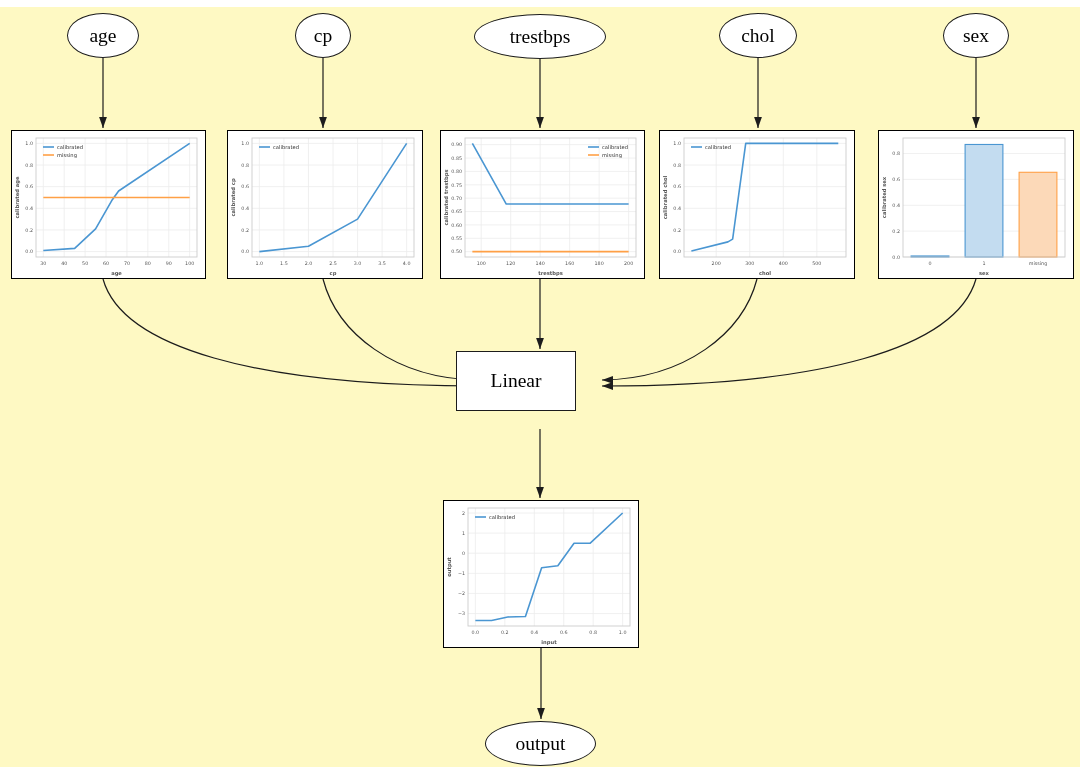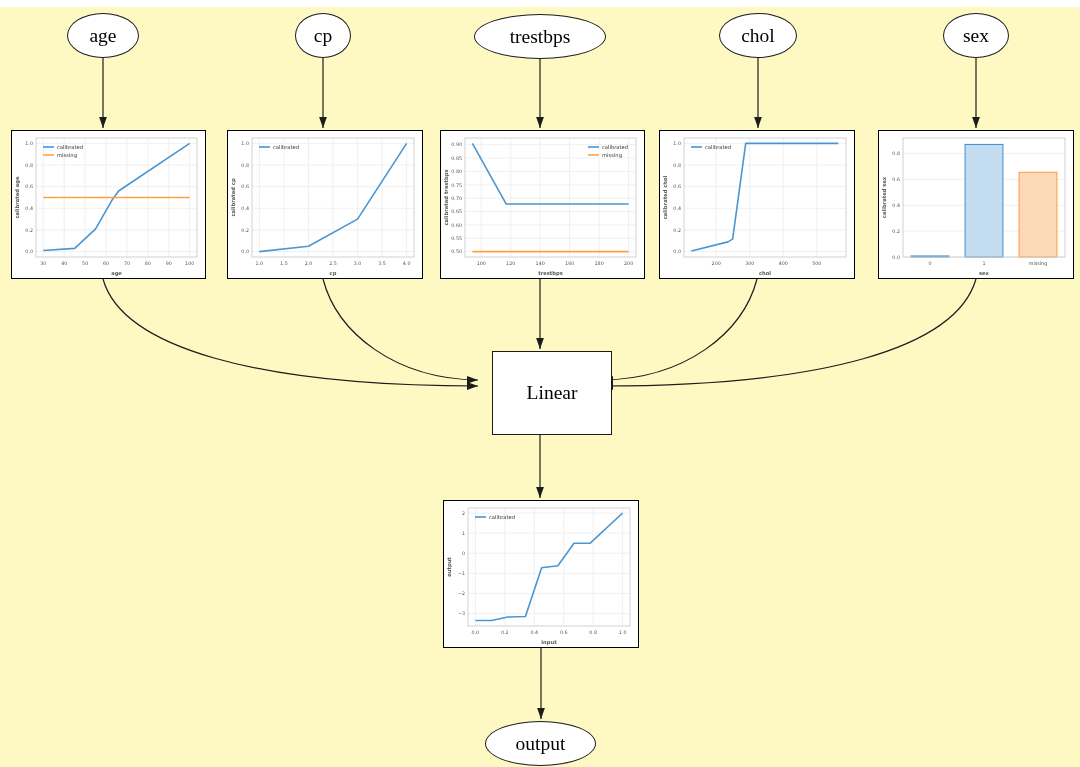--- a/index.html
+++ b/index.html
@@ -9,21 +9,21 @@
   .node{position:absolute;display:flex;align-items:center;justify-content:center;
         background:#fff;border:1.3px solid #1c1c1c;box-sizing:border-box;
         font-family:"Liberation Serif","DejaVu Serif",serif;font-size:19.5px;color:#000;}
   .ellipse{border-radius:50%;}
   .box{border-width:1.5px;}
   #node-age{left:67px;top:6px;width:72px;height:45px;}
   #node-cp{left:295px;top:6px;width:56px;height:45px;}
   #node-trestbps{left:474px;top:7px;width:132px;height:45px;}
   #node-chol{left:719px;top:6px;width:78px;height:45px;}
   #node-sex{left:943px;top:6px;width:66px;height:45px;}
-  #node-linear{left:492px;top:344px;width:120px;height:84px;}
+  #node-linear{left:456px;top:344px;width:120px;height:60px;}
   #node-output{left:485px;top:714px;width:111px;height:45px;}
   .plot{position:absolute;background:#fff;border:1px solid #000;box-sizing:border-box;}
   #plot-age{left:11px;top:123px;width:195px;height:149px;}
   #plot-cp{left:227px;top:123px;width:196px;height:149px;}
   #plot-trestbps{left:440px;top:123px;width:205px;height:149px;}
   #plot-chol{left:659px;top:123px;width:196px;height:149px;}
   #plot-sex{left:878px;top:123px;width:196px;height:149px;}
   #plot-output{left:443px;top:493px;width:196px;height:148px;}
   .tk{font:4.8px "DejaVu Sans",sans-serif;fill:#555;}
   .lb{font:600 5.2px "DejaVu Sans",sans-serif;fill:#555;}

